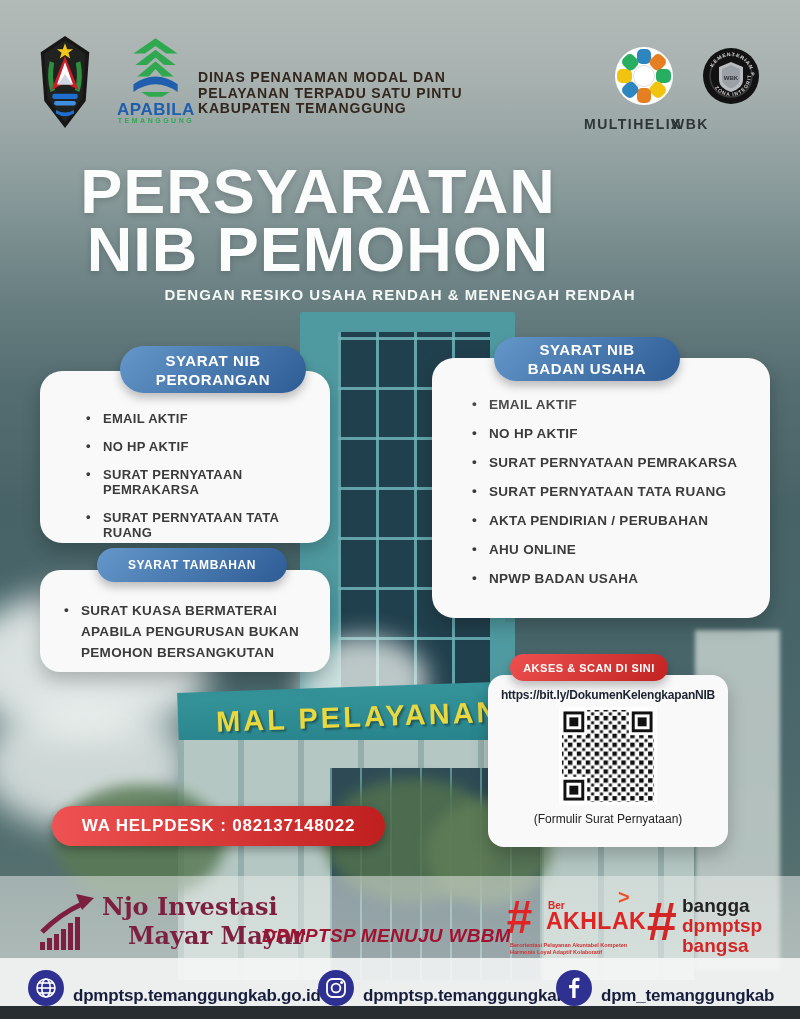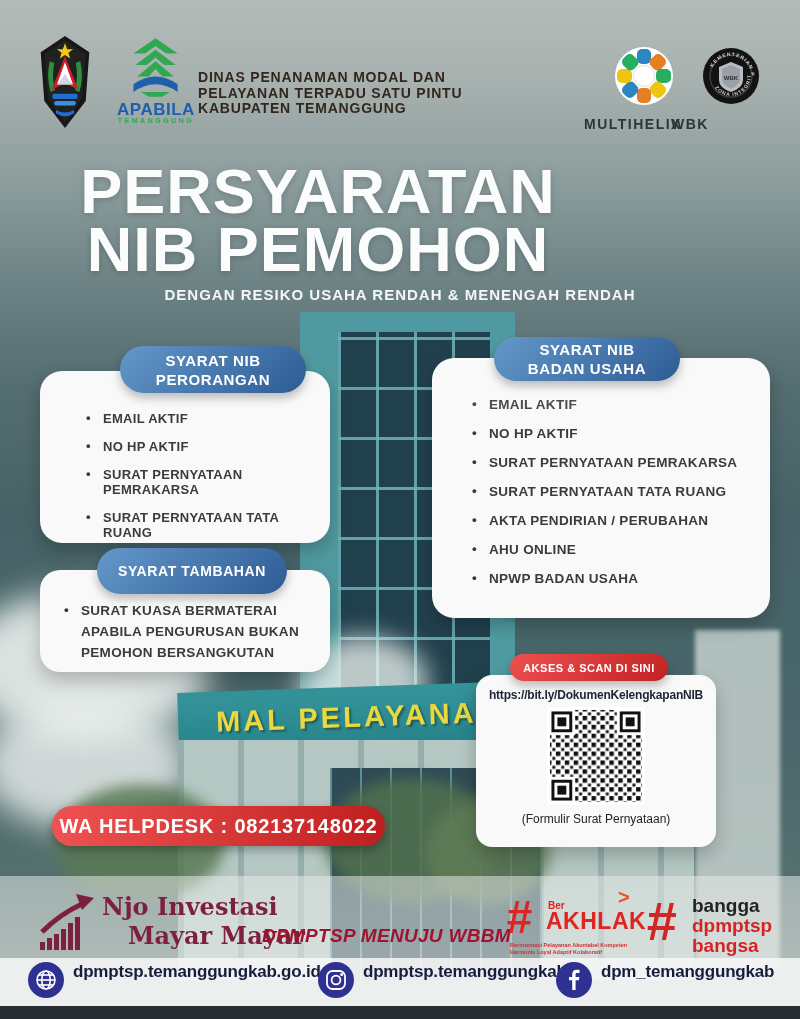--- a/index.html
+++ b/index.html
@@ -46,39 +46,39 @@
   .pill-red{background:linear-gradient(135deg,#ee5050,#c12222);}
   ul.req{list-style:none;margin:0;padding:0;color:#3b3b3b;font-weight:bold;}
   ul.req li{position:relative;padding-left:17px;letter-spacing:.3px;}
   ul.req li::before{content:"•";position:absolute;left:0;top:-1px;}
   
   .qr-url{display:block;text-align:center;margin-top:13px;color:#1d2433;font-size:12px;font-weight:bold;letter-spacing:-.2px;}
   .qr-caption{display:block;text-align:center;color:#222;font-size:12px;}
   
   .helpdesk{left:52px;top:806px;width:333px;height:40px;z-index:5;border-radius:21px;
     background:linear-gradient(90deg,#ef5252,#c01f1f);display:flex;align-items:center;justify-content:center;
-    color:#fff;font-size:20px;font-weight:600;letter-spacing:.8px;box-shadow:0 4px 10px rgba(0,0,0,.3);}
+    color:#fff;font-size:17px;font-weight:600;letter-spacing:.8px;box-shadow:0 4px 10px rgba(0,0,0,.3);}
   
   .foot-band{left:0;top:876px;width:800px;height:130px;background:linear-gradient(180deg,rgba(233,236,234,.52),rgba(240,242,240,.58));z-index:2;}
   .contact-strip{left:0;top:958px;width:800px;height:48px;background:rgba(247,248,247,.85);z-index:2;}
   .foot-dark{left:0;top:1006px;width:800px;height:13px;background:#272d30;z-index:2;}
   .njo-text{left:102px;top:892px;z-index:5;font-family:"DejaVu Serif",serif;font-weight:bold;color:#7d1f3e;font-size:24px;line-height:29px;}
   .njo-text .l2{margin-left:26px;}
   .wbbm{left:262px;top:925px;z-index:5;color:#a01330;font-weight:800;font-style:italic;font-size:19px;letter-spacing:.3px;}
   .berakhlak{left:506px;top:890px;width:146px;height:70px;z-index:5;color:#e02424;}
   .ba-hash{position:absolute;left:0;top:0;font-size:46px;font-weight:800;font-style:italic;}
   .ba-ber{position:absolute;left:42px;top:10px;font-size:10px;font-weight:bold;}
   .ba-akhlak{position:absolute;left:40px;top:18px;font-size:23px;font-weight:800;letter-spacing:.5px;}
   .ba-arrow{position:absolute;left:112px;top:-4px;font-size:20px;font-weight:800;color:#f04e23;}
   .ba-tag{position:absolute;left:4px;top:52px;width:140px;font-size:5.5px;line-height:7px;color:#d03030;font-weight:bold;}
   .bangga{left:646px;top:894px;width:140px;height:70px;z-index:5;}
   .bg-hash{position:absolute;left:0;top:-4px;font-size:54px;font-weight:800;font-style:italic;color:#d42525;}
-  .bg-words{position:absolute;left:46px;top:2px;font-size:19px;font-weight:800;line-height:20px;}
+  .bg-words{position:absolute;left:36px;top:2px;font-size:19px;font-weight:800;line-height:20px;}
   .bg-w1{color:#232323;} .bg-w2,.bg-w3{color:#d42525;}
-  .contact{position:absolute;top:962px;height:44px;display:flex;align-items:flex-start;z-index:5;}
+  .contact{position:absolute;top:962px;height:44px;display:flex;align-items:flex-end;z-index:5;}
   .cicon{width:36px;height:36px;border-radius:50%;background:#2e3192;display:flex;align-items:center;justify-content:center;margin-right:9px;flex:none;}
   .ctext{color:#171d3d;font-size:17px;font-weight:600;letter-spacing:-.2px;white-space:nowrap;}
 </style>
 </head>
 <body>
 
 <div id="poster">
 
   <div class="abs tower"></div>
   <div class="abs tower-glass"></div>
@@ -218,25 +218,25 @@
   <div class="abs pill pill-blue" style="left:494px;top:337px;width:186px;height:44px;font-size:15px;line-height:19px;">
     <span>SYARAT NIB</span>
     <span>BADAN USAHA</span>
   </div>
 
   <div class="abs card" style="left:40px;top:570px;width:290px;height:102px;border-radius:20px;">
     <ul class="req" style="margin:30px 14px 0 24px;font-size:13.5px;line-height:21px;">
       <li>SURAT KUASA BERMATERAI APABILA PENGURUSAN BUKAN PEMOHON BERSANGKUTAN</li>
     </ul>
   </div>
-  <div class="abs pill pill-blue" style="left:97px;top:548px;width:190px;height:46px;font-size:14px;">
+  <div class="abs pill pill-blue" style="left:97px;top:548px;width:190px;height:34px;font-size:12px;">
     <span>SYARAT TAMBAHAN</span>
   </div>
 
-  <div class="abs card" style="left:476px;top:675px;width:240px;height:172px;border-radius:16px;">
+  <div class="abs card" style="left:488px;top:675px;width:240px;height:172px;border-radius:16px;">
     <span class="qr-url">https://bit.ly/DokumenKelengkapanNIB</span>
     <div style="display:flex;justify-content:center;margin-top:5px;">
       <svg width="98" height="98" viewBox="0 0 33 33">
         <rect width="33" height="33" fill="#fff"></rect>
         <defs>
             <pattern id="qm" width="3" height="3" patternUnits="userSpaceOnUse">
           <rect width="1.5" height="1.5" fill="#111"></rect>
               <rect x="1.8" y="1.8" width="1" height="1" fill="#111"></rect>
         </pattern>
           </defs>

